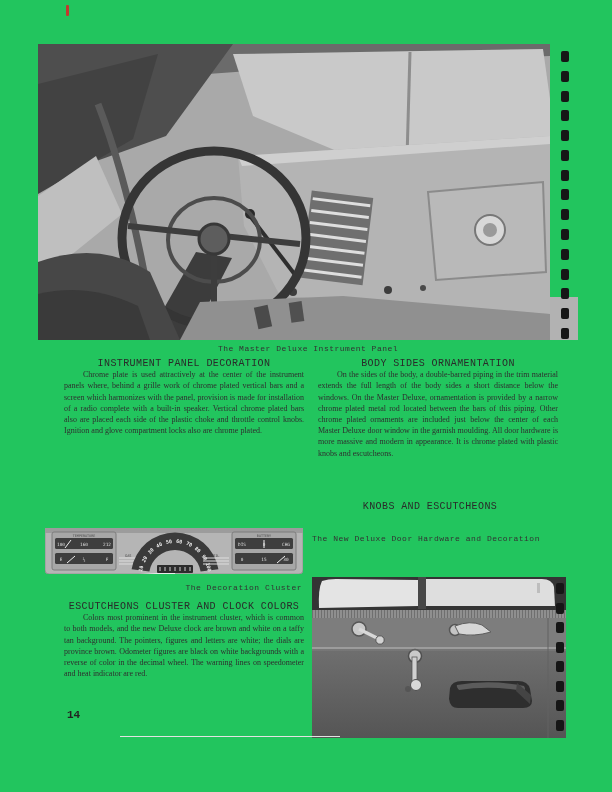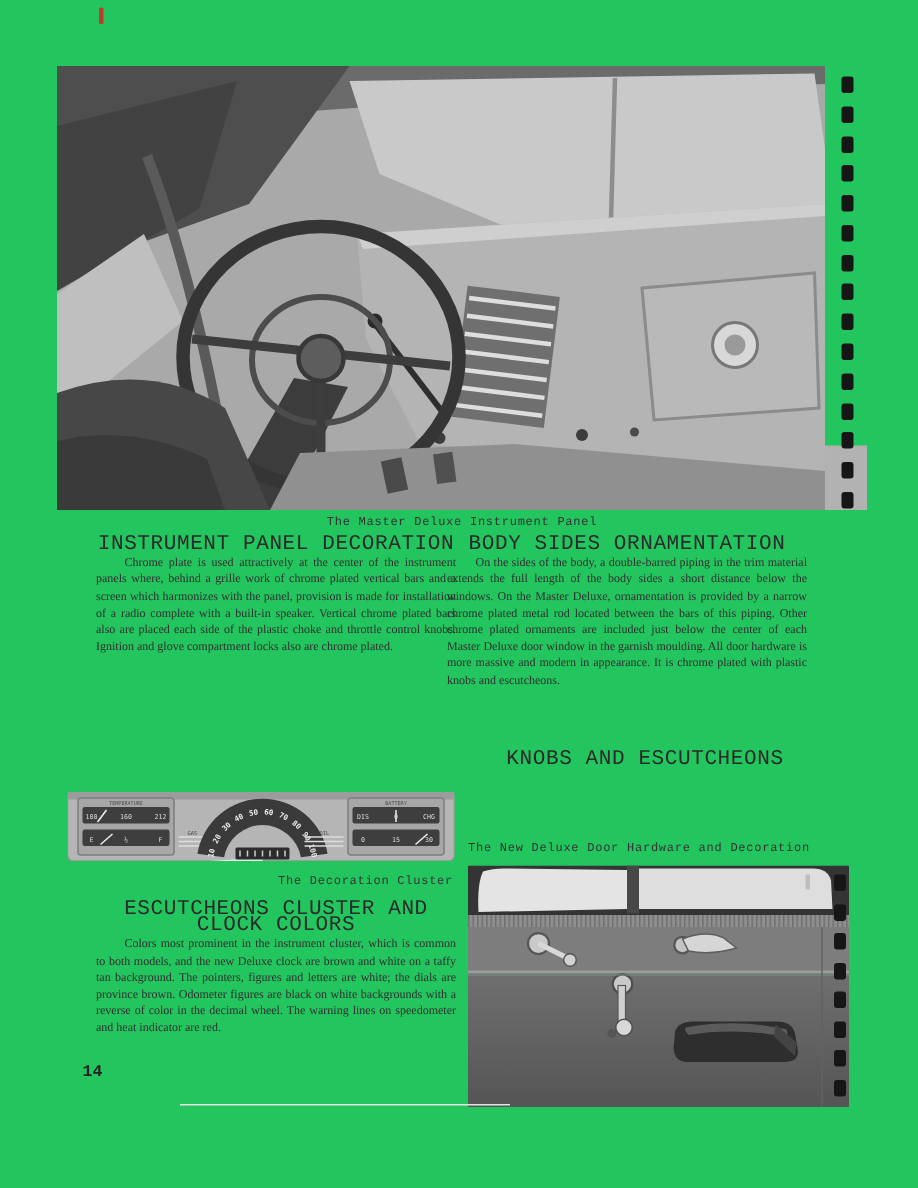--- a/index.html
+++ b/index.html
@@ -2,21 +2,21 @@
 <html><head>
 <meta charset="utf-8">
 <style>
   html,body{margin:0;padding:0;background:#ffffff;}
   .page{position:relative;width:612px;height:792px;background:#22c55e;overflow:hidden;
         font-family:"Liberation Mono","DejaVu Sans Mono",monospace;color:#2f2f2f;}
   .abs{position:absolute;}
   
   .col{font-size:8px;line-height:11.2px;text-align:justify;}
   .col p{margin:0;text-indent:19px;font-family:Liberation Serif, serif;}
-  .heading{font-size:14px;line-height:11.2px;text-align:center;text-indent:0 !important;
+  .heading{font-size:10px;line-height:11.2px;text-align:center;text-indent:0 !important;
            letter-spacing:.4px;color:#2a2a2a;}
   .caption{font-size:8px;letter-spacing:.5px;color:#333;}
   
   .dotcol{display:flex;flex-direction:column;justify-content:space-between;}
   .dot{width:8px;height:11px;background:#161616;border-radius:2px;}
   .photo-frame{background:#ababab;}
   .page-number{font-size:11px;font-weight:bold;color:#222;}
   .red-mark{width:3px;height:11px;background:#c23a2e;border-radius:1px;}
   .faint-line{height:1px;background:#e3e3e3;}
   svg text{font-family:"DejaVu Sans Mono",monospace;}
@@ -107,21 +107,21 @@
     <div class="dot"></div>
   </div>
 
   <div class="abs caption" style="left:38px;top:344px;width:540px;text-align:center;">The Master Deluxe Instrument Panel</div>
 
   <div class="abs col" style="left:64px;top:358px;width:240px;">
     <div class="heading">INSTRUMENT PANEL DECORATION</div>
     <p>Chrome plate is used attractively at the center of the instrument panels where, behind a grille work of chrome plated vertical bars and a screen which harmonizes with the panel, provision is made for installation of a radio complete with a built-in speaker.  Vertical chrome plated bars also are placed each side of the plastic choke and throttle control knobs.  Ignition and glove compartment locks also are chrome plated.</p>
   </div>
 
-  <div class="abs col" style="left:298px;top:358px;width:240px;">
+  <div class="abs col" style="left:318px;top:358px;width:240px;">
     <div class="heading">BODY SIDES ORNAMENTATION</div>
     <p>On the sides of the body, a double-barred piping in the trim material extends the full length of the body sides a short distance below the windows.  On the Master Deluxe, ornamentation is provided by a narrow chrome plated metal rod located between the bars of this piping.  Other chrome plated ornaments are included just below the center of each Master Deluxe door window in the garnish moulding.  All door hardware is more massive and modern in appearance.  It is chrome plated with plastic knobs and escutcheons.</p>
   </div>
   <div class="abs col" style="left:310px;top:501px;width:240px;">
     <div class="heading">KNOBS AND ESCUTCHEONS</div>
   </div>
 
   <div class="abs" style="left:45px;top:528px;width:258px;height:46px;">
     <svg width="258" height="46" viewBox="0 0 258 46">
       <rect x="0" y="0" width="258" height="46" rx="4" fill="#b5b5b5" stroke="#949494"></rect>
@@ -199,21 +199,21 @@
       </g>
     </svg>
   </div>
   <div class="abs caption" style="left:150px;top:583px;width:152px;text-align:right;">The Decoration Cluster</div>
 
   <div class="abs col" style="left:64px;top:601px;width:240px;">
     <div class="heading">ESCUTCHEONS CLUSTER AND CLOCK COLORS</div>
     <p>Colors most prominent in the instrument cluster, which is common to both models, and the new Deluxe clock are brown and white on a taffy tan background.  The pointers, figures and letters are white; the dials are province brown.  Odometer figures are black on white backgrounds with a reverse of color in the decimal wheel.  The warning lines on speedometer and heat indicator are red.</p>
   </div>
 
-  <div class="abs caption" style="left:312px;top:561px;width:240px;">The New Deluxe Door Hardware and Decoration</div>
+  <div class="abs caption" style="left:312px;top:534px;width:240px;">The New Deluxe Door Hardware and Decoration</div>
 
   <div class="abs" style="left:312px;top:577px;width:254px;height:161px;">
     <svg width="254" height="161" viewBox="0 0 254 161">
       <defs>
         <linearGradient id="lowerPanel" x1="0" y1="0" x2="0" y2="1">
           <stop offset="0" stop-color="#6f6f6f"></stop>
             <stop offset="1" stop-color="#555555"></stop>
         </linearGradient>
         <pattern id="fuzz" width="3" height="8" patternUnits="userSpaceOnUse">
           <rect width="3" height="8" fill="#8f8f8f"></rect>
@@ -269,15 +269,15 @@
     <div class="dot"></div>
     <div class="dot"></div>
     <div class="dot"></div>
     <div class="dot"></div>
     <div class="dot"></div>
     <div class="dot"></div>
   </div>
 
   <div class="abs faint-line" style="left:120px;top:736px;width:220px;"></div>
 
-  <div class="abs page-number" style="left:55px;top:709px;">14</div>
+  <div class="abs page-number" style="left:67px;top:709px;">14</div>
 
 </div>
 
 </body></html>

